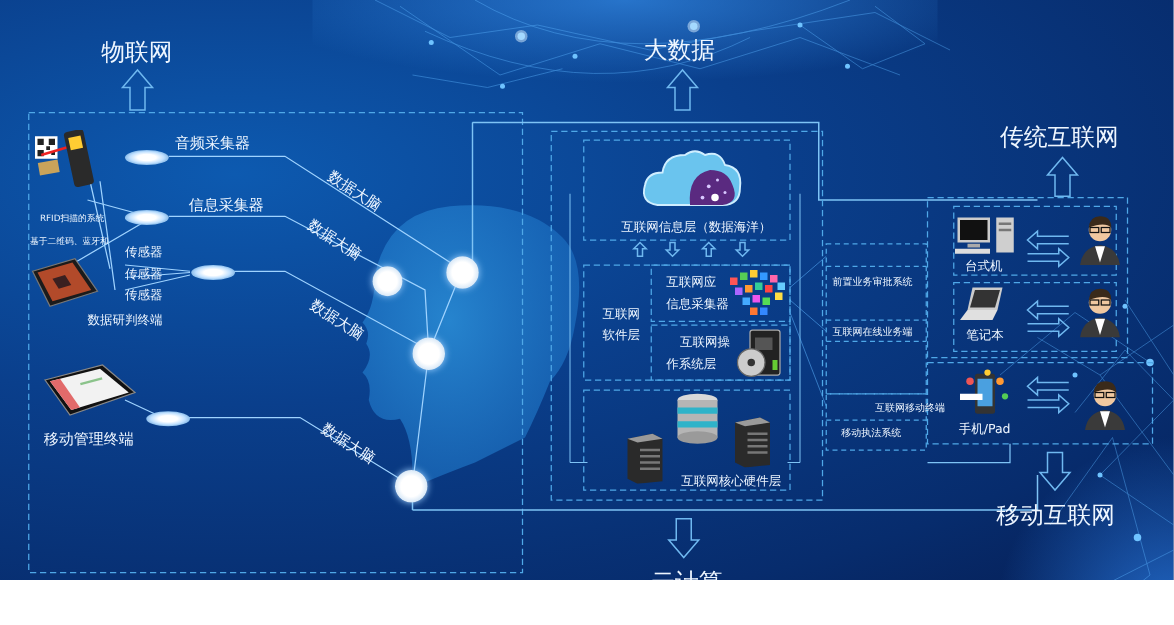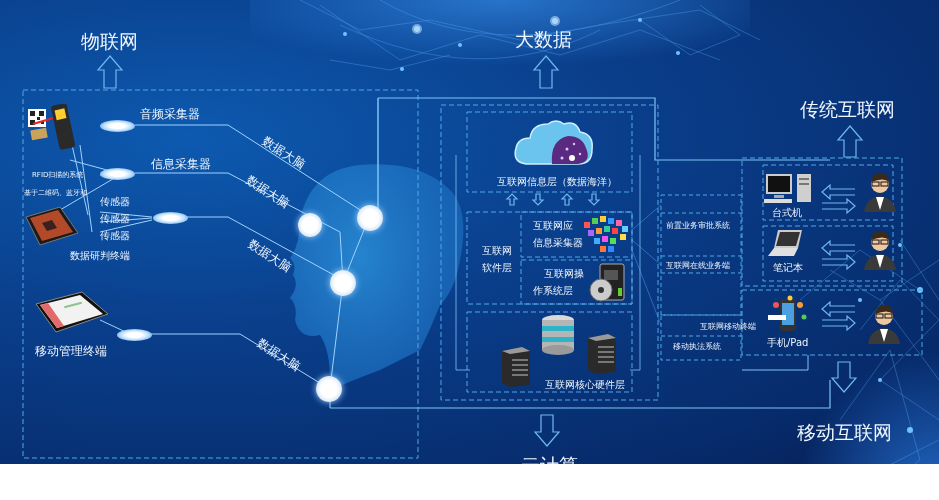--- a/index.html
+++ b/index.html
@@ -148,21 +148,21 @@
   <div class="disc" style="left:117px;top:329px;width:35px;height:12px;"></div>
 
   <div class="node" style="left:357px;top:205px;width:26px;height:26px;"></div>
   <div class="node" style="left:298px;top:213px;width:24px;height:24px;"></div>
   <div class="node" style="left:330px;top:270px;width:26px;height:26px;"></div>
   <div class="node" style="left:316px;top:376px;width:26px;height:26px;"></div>
 
   <div class="label big" style="left:81px;top:29px;">物联网</div>
   <div class="label big" style="left:515px;top:27px;">大数据</div>
   <div class="label big" style="left:800px;top:97px;">传统互联网</div>
-  <div class="label big" style="left:797px;top:420px;">移动互联网</div>
+  <div class="label big" style="left:797px;top:399px;">移动互联网</div>
   <div class="label big" style="left:521px;top:453px;">云计算</div>
 
   <svg class="icon" style="left:25px;top:104px;" width="65" height="55" viewBox="0 0 65 55">
     <rect x="3" y="5" width="18" height="18" fill="#fff"></rect>
     <g fill="#222">
         <rect x="5" y="7" width="5" height="5"></rect>
         <rect x="14" y="7" width="5" height="5"></rect>
         <rect x="5" y="16" width="5" height="5"></rect>
         <rect x="12" y="13" width="3" height="3"></rect>
         <rect x="16" y="17" width="3" height="3"></rect>

